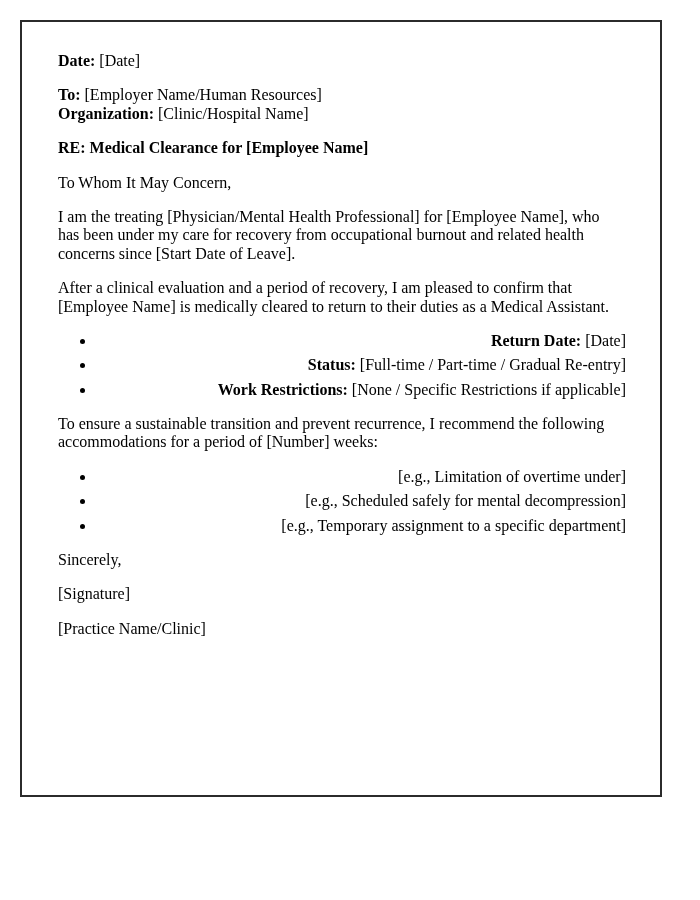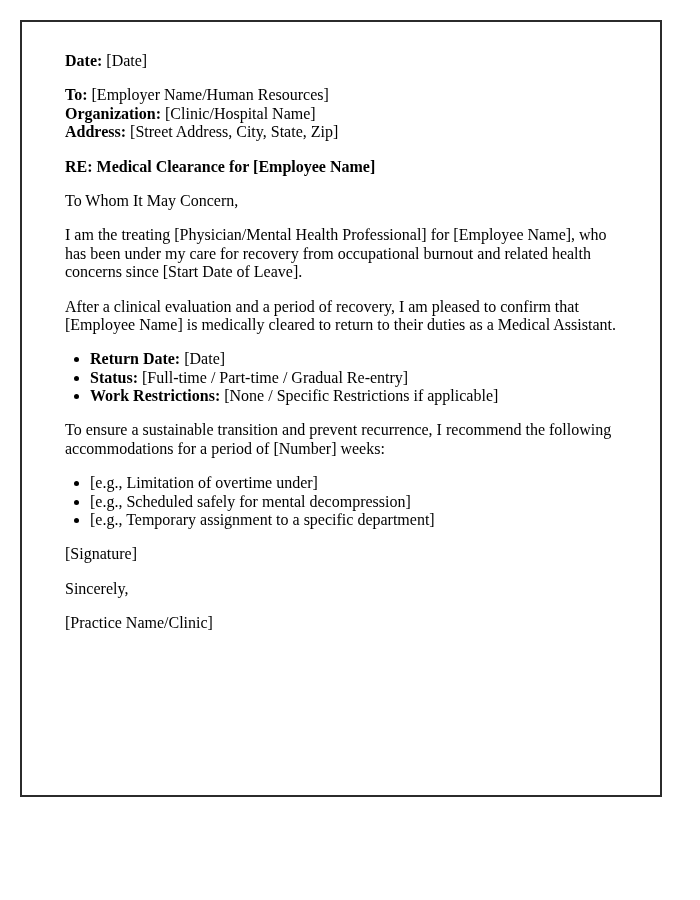--- a/index.html
+++ b/index.html
@@ -19,46 +19,46 @@
   .letter-box {
     box-sizing: border-box;
     margin: 20px 0 0 20px;
     width: 642px;
     min-height: 777px;
     border: 2px solid #2b2b2b;
     padding: 14px 28px 12px 28px;
     background: #ffffff;
   }
   p {
-    margin: 16px 15px;
+    margin: 16px 8px;
   }
   strong, .b {
     font-weight: bold;
   }
   ul {
     margin: 16px 0;
     padding-left: 40px;
     list-style-type: disc;
   }
   li {
-    margin: 0;
+    margin: 6px;
+    text-align: right;
   }
 </style>
 </head>
 <body>
 
 <div class="page-wrap">
   <div class="letter-box">
 
     <p><strong>Date:</strong><span> [Date]</span></p>
 
     <p>
       <span style="display:block"><strong>To:</strong><span> [Employer Name/Human Resources]</span></span>
       <span style="display:block"><strong>Organization:</strong><span> [Clinic/Hospital Name]</span></span>
-      <span style="display:block"><strong>Address:</strong><span> [Street Address, City, State, Zip]</span></span>
     </p>
 
     <p><strong>RE: Medical Clearance for [Employee Name]</strong></p>
 
     <p>To Whom It May Concern,</p>
 
     <p>I am the treating [Physician/Mental Health Professional] for [Employee Name], who has been under my care for recovery from occupational burnout and related health concerns since [Start Date of Leave].</p>
 
     <p>After a clinical evaluation and a period of recovery, I am pleased to confirm that [Employee Name] is medically cleared to return to their duties as a Medical Assistant.</p>
 
@@ -71,22 +71,22 @@
 
     <p>To ensure a sustainable transition and prevent recurrence, I recommend the following accommodations for a period of [Number] weeks:</p>
 
     <ul>
       <li>[e.g., Limitation of overtime under]</li>
       <li>[e.g., Scheduled safely for mental decompression]</li>
       <li>[e.g., Temporary assignment to a specific department]</li>
     </ul>
 
 
+    <p>Sincerely,</p>
+
     <p>[Signature]</p>
-
-    <p>Sincerely,</p>
 
     <p>
       <span style="display:block">[Practice Name/Clinic]</span>
     </p>
 
   </div>
 </div>
 
 </body></html>

